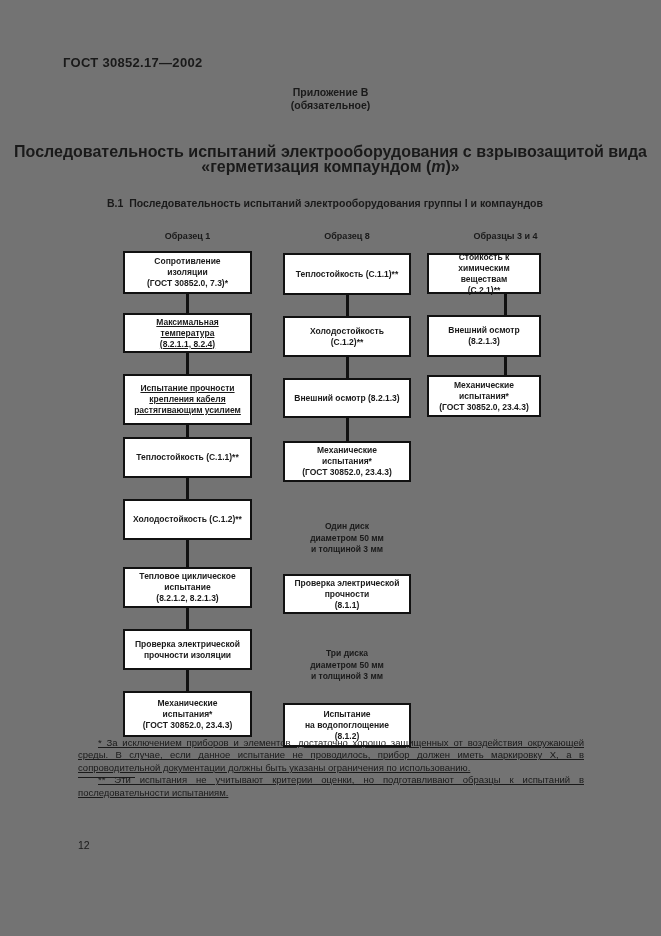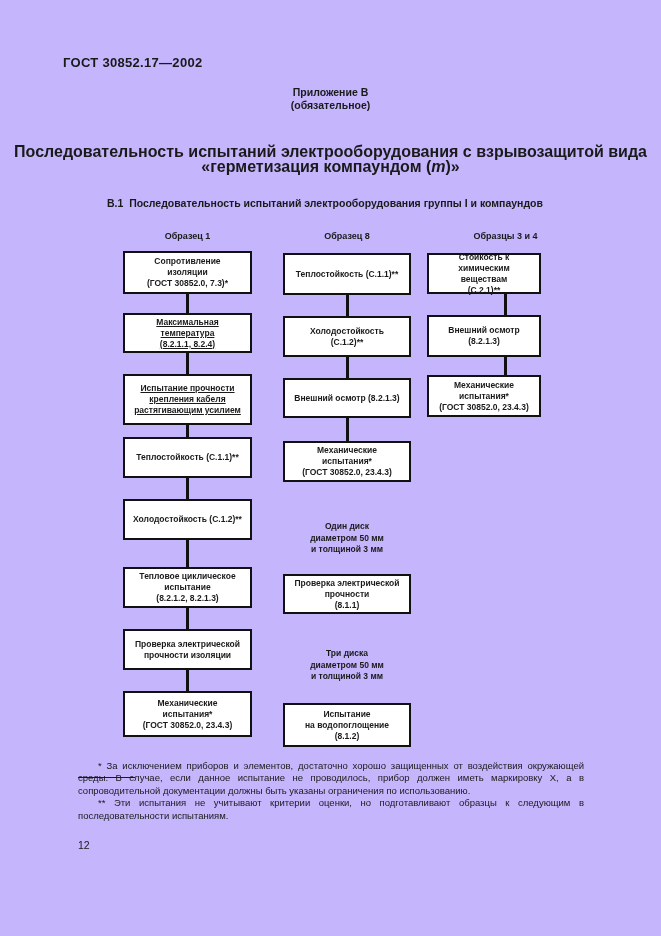--- a/index.html
+++ b/index.html
@@ -1,17 +1,17 @@
 <!DOCTYPE html>
 <html><head>
 <meta charset="utf-8">
 <style>
   html,body{margin:0;padding:0;background:#e8e8e8;}
   .page{
-    position:relative;width:661px;height:936px;background:#c4b5fd;
+    position:relative;width:661px;height:936px;background:#737373;
     font-family:"Liberation Sans", sans-serif;color:#1a1a1a;overflow:hidden;
   }
   .doc-number{position:absolute;left:63px;top:55px;font-size:13px;font-weight:bold;letter-spacing:.3px;}
   .appendix{position:absolute;left:0;top:86px;width:661px;text-align:center;font-size:10.5px;font-weight:bold;line-height:13px;}
   .main-title{position:absolute;left:0;top:144px;width:661px;text-align:center;font-size:16px;font-weight:bold;line-height:15px;}
   .main-title i{font-style:italic;}
   .section-heading{position:absolute;left:107px;top:197px;font-size:10.5px;font-weight:bold;}
   .flowchart{position:absolute;left:0;top:0;width:661px;height:770px;}
   .chdr{position:absolute;top:231px;text-align:center;font-size:9px;font-weight:bold;}
   .chdr1{left:123px;width:129px;}
@@ -62,21 +62,21 @@
   
   .c3{left:427px;width:114px;}
   .c3b1{top:253px;height:41px;}
   .c3b2{top:315px;height:42px;}
   .c3b3{top:375px;height:42px;}
   .l3{left:504px;}
   .l3v1{top:294px;height:21px;}
   .l3v2{top:357px;height:18px;}
   
   .fn-rule{position:absolute;left:78px;top:777px;width:57px;height:1px;background:#1a1a1a;}
-  .footnotes{position:absolute;left:78px;top:760px;width:506px;font-size:9.5px;line-height:12.4px;text-align:justify;}
+  .footnotes{position:absolute;left:78px;top:737px;width:506px;font-size:9.5px;line-height:12.4px;text-align:justify;text-decoration:underline;}
   .footnotes p{margin:0;text-indent:20px;}
   .page-number{position:absolute;left:78px;top:839px;font-size:10.5px;}
 </style>
 </head>
 <body>
 
 <div class="page">
 
   <div class="doc-number">ГОСТ 30852.17—2002</div>
 
@@ -155,18 +155,18 @@
 (ГОСТ 30852.0, 23.4.3)</div>
 
     <div class="vline l3 l3v1"></div>
     <div class="vline l3 l3v2"></div>
 
   </div>
 
   <div class="fn-rule"></div>
   <div class="footnotes">
     <p>* За исключением приборов и элементов, достаточно хорошо защищенных от воздействия окружающей среды. В случае, если данное испытание не проводилось, прибор должен иметь маркировку X, а в сопроводительной документации должны быть указаны ограничения по использованию.</p>
-    <p>** Эти испытания не учитывают критерии оценки, но подготавливают образцы к следующим в последовательности испытаниям.</p>
+    <p>** Эти испытания не учитывают критерии оценки, но подготавливают образцы к испытаний в последовательности испытаниям.</p>
   </div>
 
   <div class="page-number">12</div>
 
 </div>
 
 </body></html>

